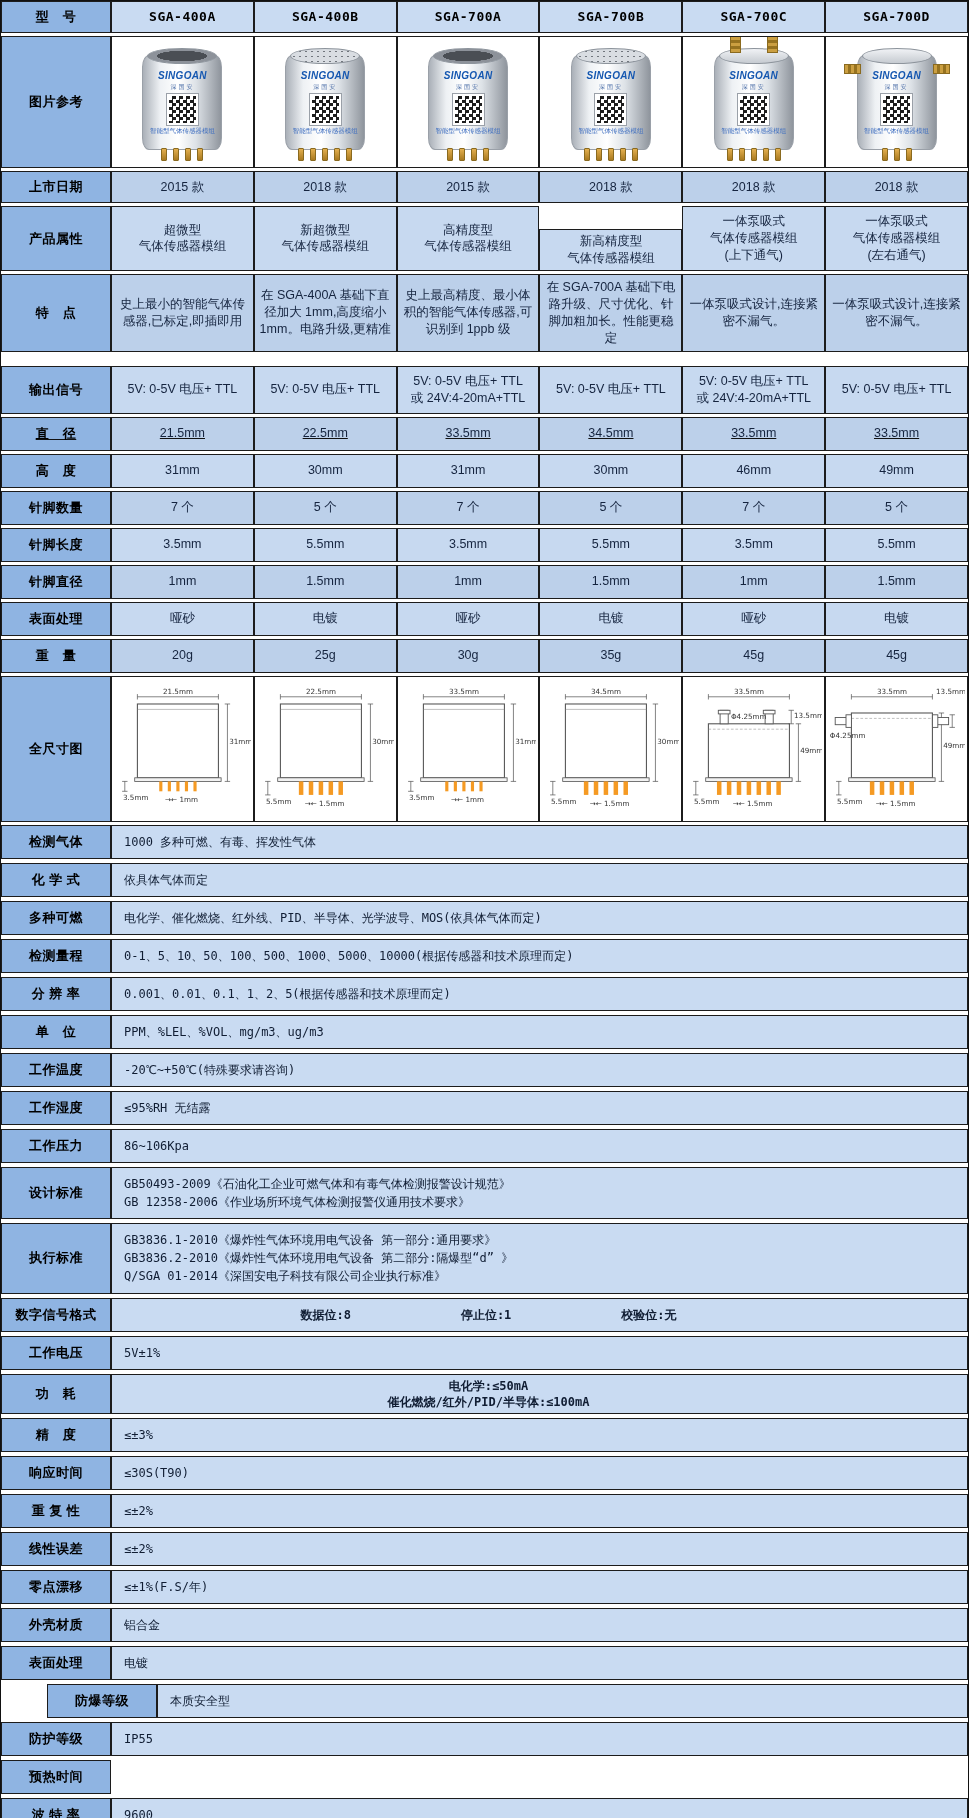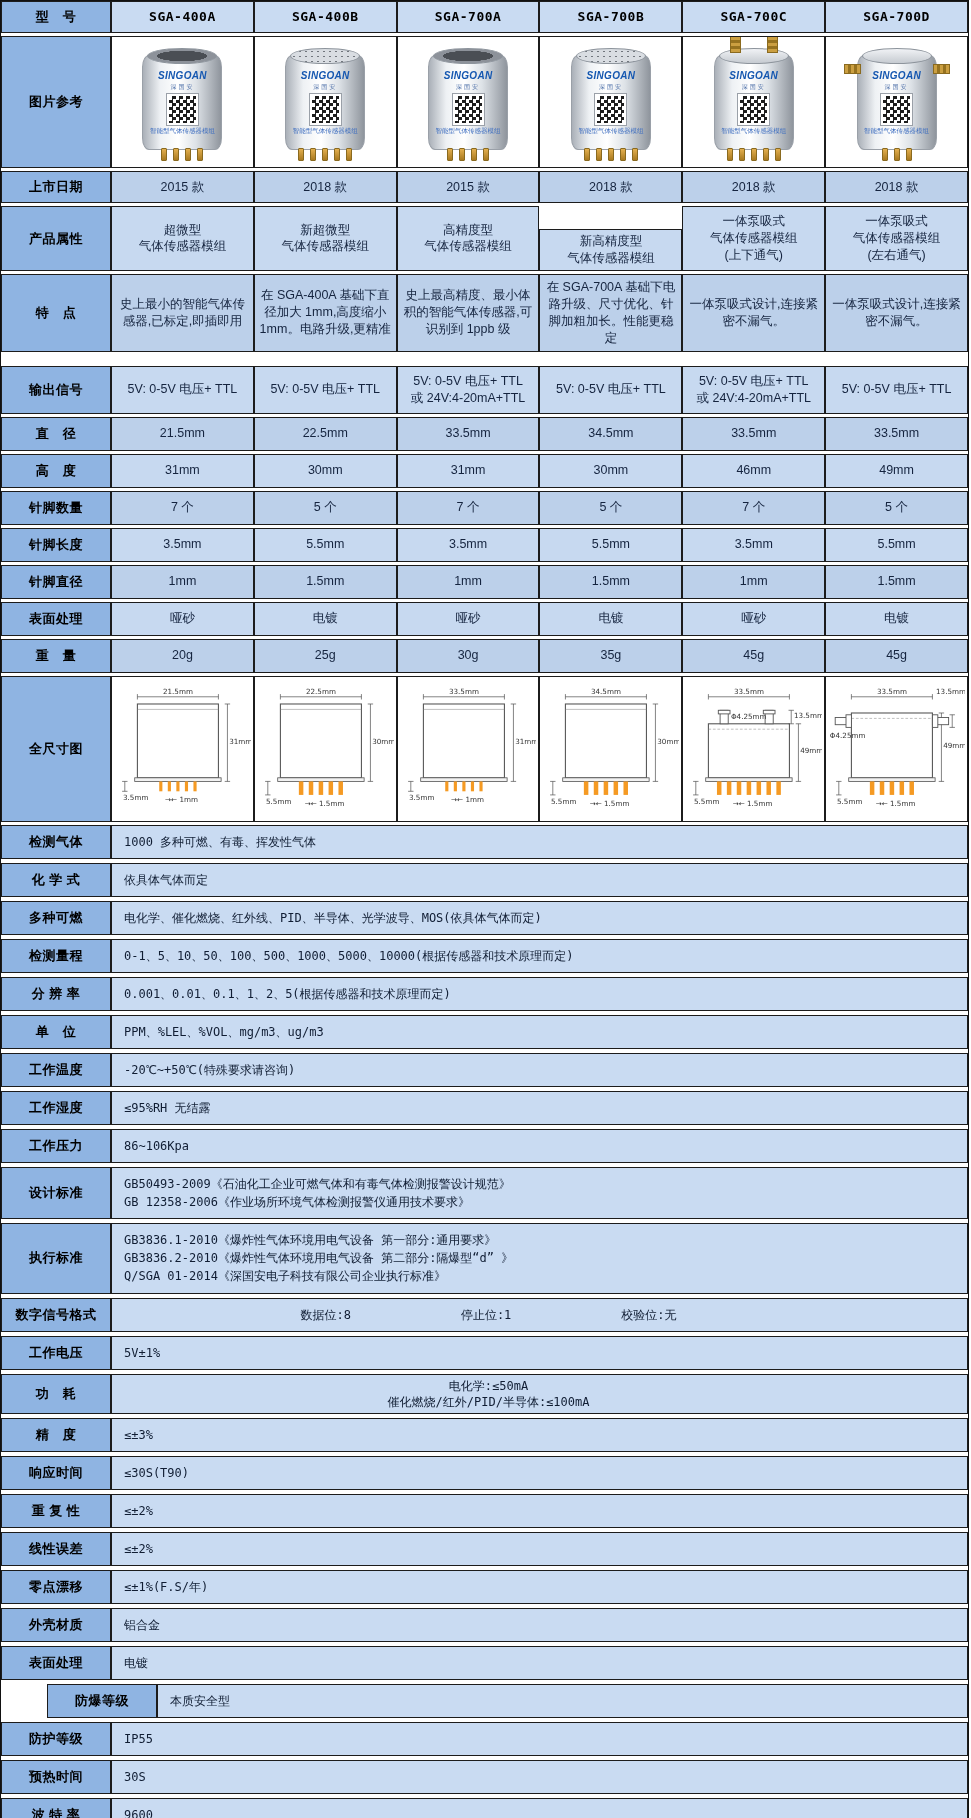--- a/index.html
+++ b/index.html
@@ -11,21 +11,21 @@
         align-items:center;justify-content:center;text-align:center;padding:3px 4px;
         font-size:12.5px;color:#15243f;white-space:pre-line;line-height:1.35;}
   .label-cell{background:#8FB4E2;font-weight:bold;font-size:13px;color:#000;letter-spacing:.5px;}
   .header-cell{background:#C9DBF2;font-weight:bold;font-family:"DejaVu Sans Mono","Liberation Mono",monospace;
                font-size:13px;color:#000;letter-spacing:.5px;}
   .photo-cell{background:#fff;padding:6px 2px;overflow:hidden;text-align:center;}
   .diag-cell{background:#fff;padding:2px;}
   .value-cell{background:#C7D9F0;}
   .fvalue-cell{background:#C9DBF2;align-items:flex-start;justify-content:center;text-align:left;
                padding-left:12px;font-family:"DejaVu Sans Mono","Liberation Mono",monospace;font-size:12px;color:#101d33;}
-  .fvalue-cell .fpart{margin-right:110px;}
+  .fvalue-cell .fpart{margin-right:110px;font-weight:bold;}
   .fvalue-cell .fline{display:block;margin:1px 0;}
   
   .sensor{position:relative;width:80px;height:112px;margin:4px auto 0;}
   .sensor-body{position:absolute;left:0;right:0;top:7px;bottom:10px;border:1px solid #9aa0a8;border-radius:7px/12px;
     background:linear-gradient(90deg,#aab0b8,#eef1f4 22%,#ffffff 45%,#dde2e7 68%,#8f959d);
     display:flex;flex-direction:column;align-items:center;justify-content:center;}
   .sensor-cap{position:absolute;top:0;left:5px;right:5px;height:14px;border-radius:50%;border:1px solid #8d949c;z-index:2;}
   .top-ring .sensor-cap{background:radial-gradient(ellipse at 50% 50%,#4a4e54 0 52%,#8d929a 53% 72%,#d7dbe0 73%);}
   .top-mesh .sensor-cap{background-color:#d9dde2;background-image:radial-gradient(#70757c 14%,transparent 16%);background-size:6px 5px;}
   .ports-top .sensor-cap,.ports-sides .sensor-cap{background:linear-gradient(#f0f2f5,#c6cbd1);}
@@ -105,21 +105,21 @@
         <div class="cell label-cell">输出信号</div>
         <div class="cell value-cell" style="background: rgb(199, 217, 240);">5V: 0-5V 电压+ TTL</div>
         <div class="cell value-cell" style="background: rgb(199, 217, 240);">5V: 0-5V 电压+ TTL</div>
         <div class="cell value-cell" style="background: rgb(199, 217, 240);">5V: 0-5V 电压+ TTL
 或 24V:4-20mA+TTL</div>
         <div class="cell value-cell" style="background: rgb(199, 217, 240);">5V: 0-5V 电压+ TTL</div>
         <div class="cell value-cell" style="background: rgb(199, 217, 240);">5V: 0-5V 电压+ TTL
 或 24V:4-20mA+TTL</div>
         <div class="cell value-cell" style="background: rgb(199, 217, 240);">5V: 0-5V 电压+ TTL</div>
       </div>
-      <div class="row" style="min-height: 34px;">
+      <div class="row" style="min-height: 34px; text-decoration: underline;">
         <div class="cell label-cell">直　径</div>
         <div class="cell value-cell" style="background: rgb(188, 208, 234);">21.5mm</div>
         <div class="cell value-cell" style="background: rgb(188, 208, 234);">22.5mm</div>
         <div class="cell value-cell" style="background: rgb(188, 208, 234);">33.5mm</div>
         <div class="cell value-cell" style="background: rgb(188, 208, 234);">34.5mm</div>
         <div class="cell value-cell" style="background: rgb(188, 208, 234);">33.5mm</div>
         <div class="cell value-cell" style="background: rgb(188, 208, 234);">33.5mm</div>
       </div>
       <div class="row" style="min-height: 34px;">
         <div class="cell label-cell">高　度</div>
@@ -425,20 +425,19 @@
       <div class="frow" style="min-height: 34px; padding-left: 46px;">
         <div class="cell label-cell">防爆等级</div>
         <div class="cell fvalue-cell">本质安全型</div>
       </div>
       <div class="frow" style="min-height: 34px;">
         <div class="cell label-cell">防护等级</div>
         <div class="cell fvalue-cell">IP55</div>
       </div>
       <div class="frow" style="min-height: 34px;">
         <div class="cell label-cell">预热时间</div>
-        <div class="cell fvalue-cell">30S</div>
       </div>
       <div class="frow" style="min-height: 34px;">
         <div class="cell label-cell">波 特 率</div>
         <div class="cell fvalue-cell">9600</div>
       </div>
     </div>
 </div>
 
 </body></html>

